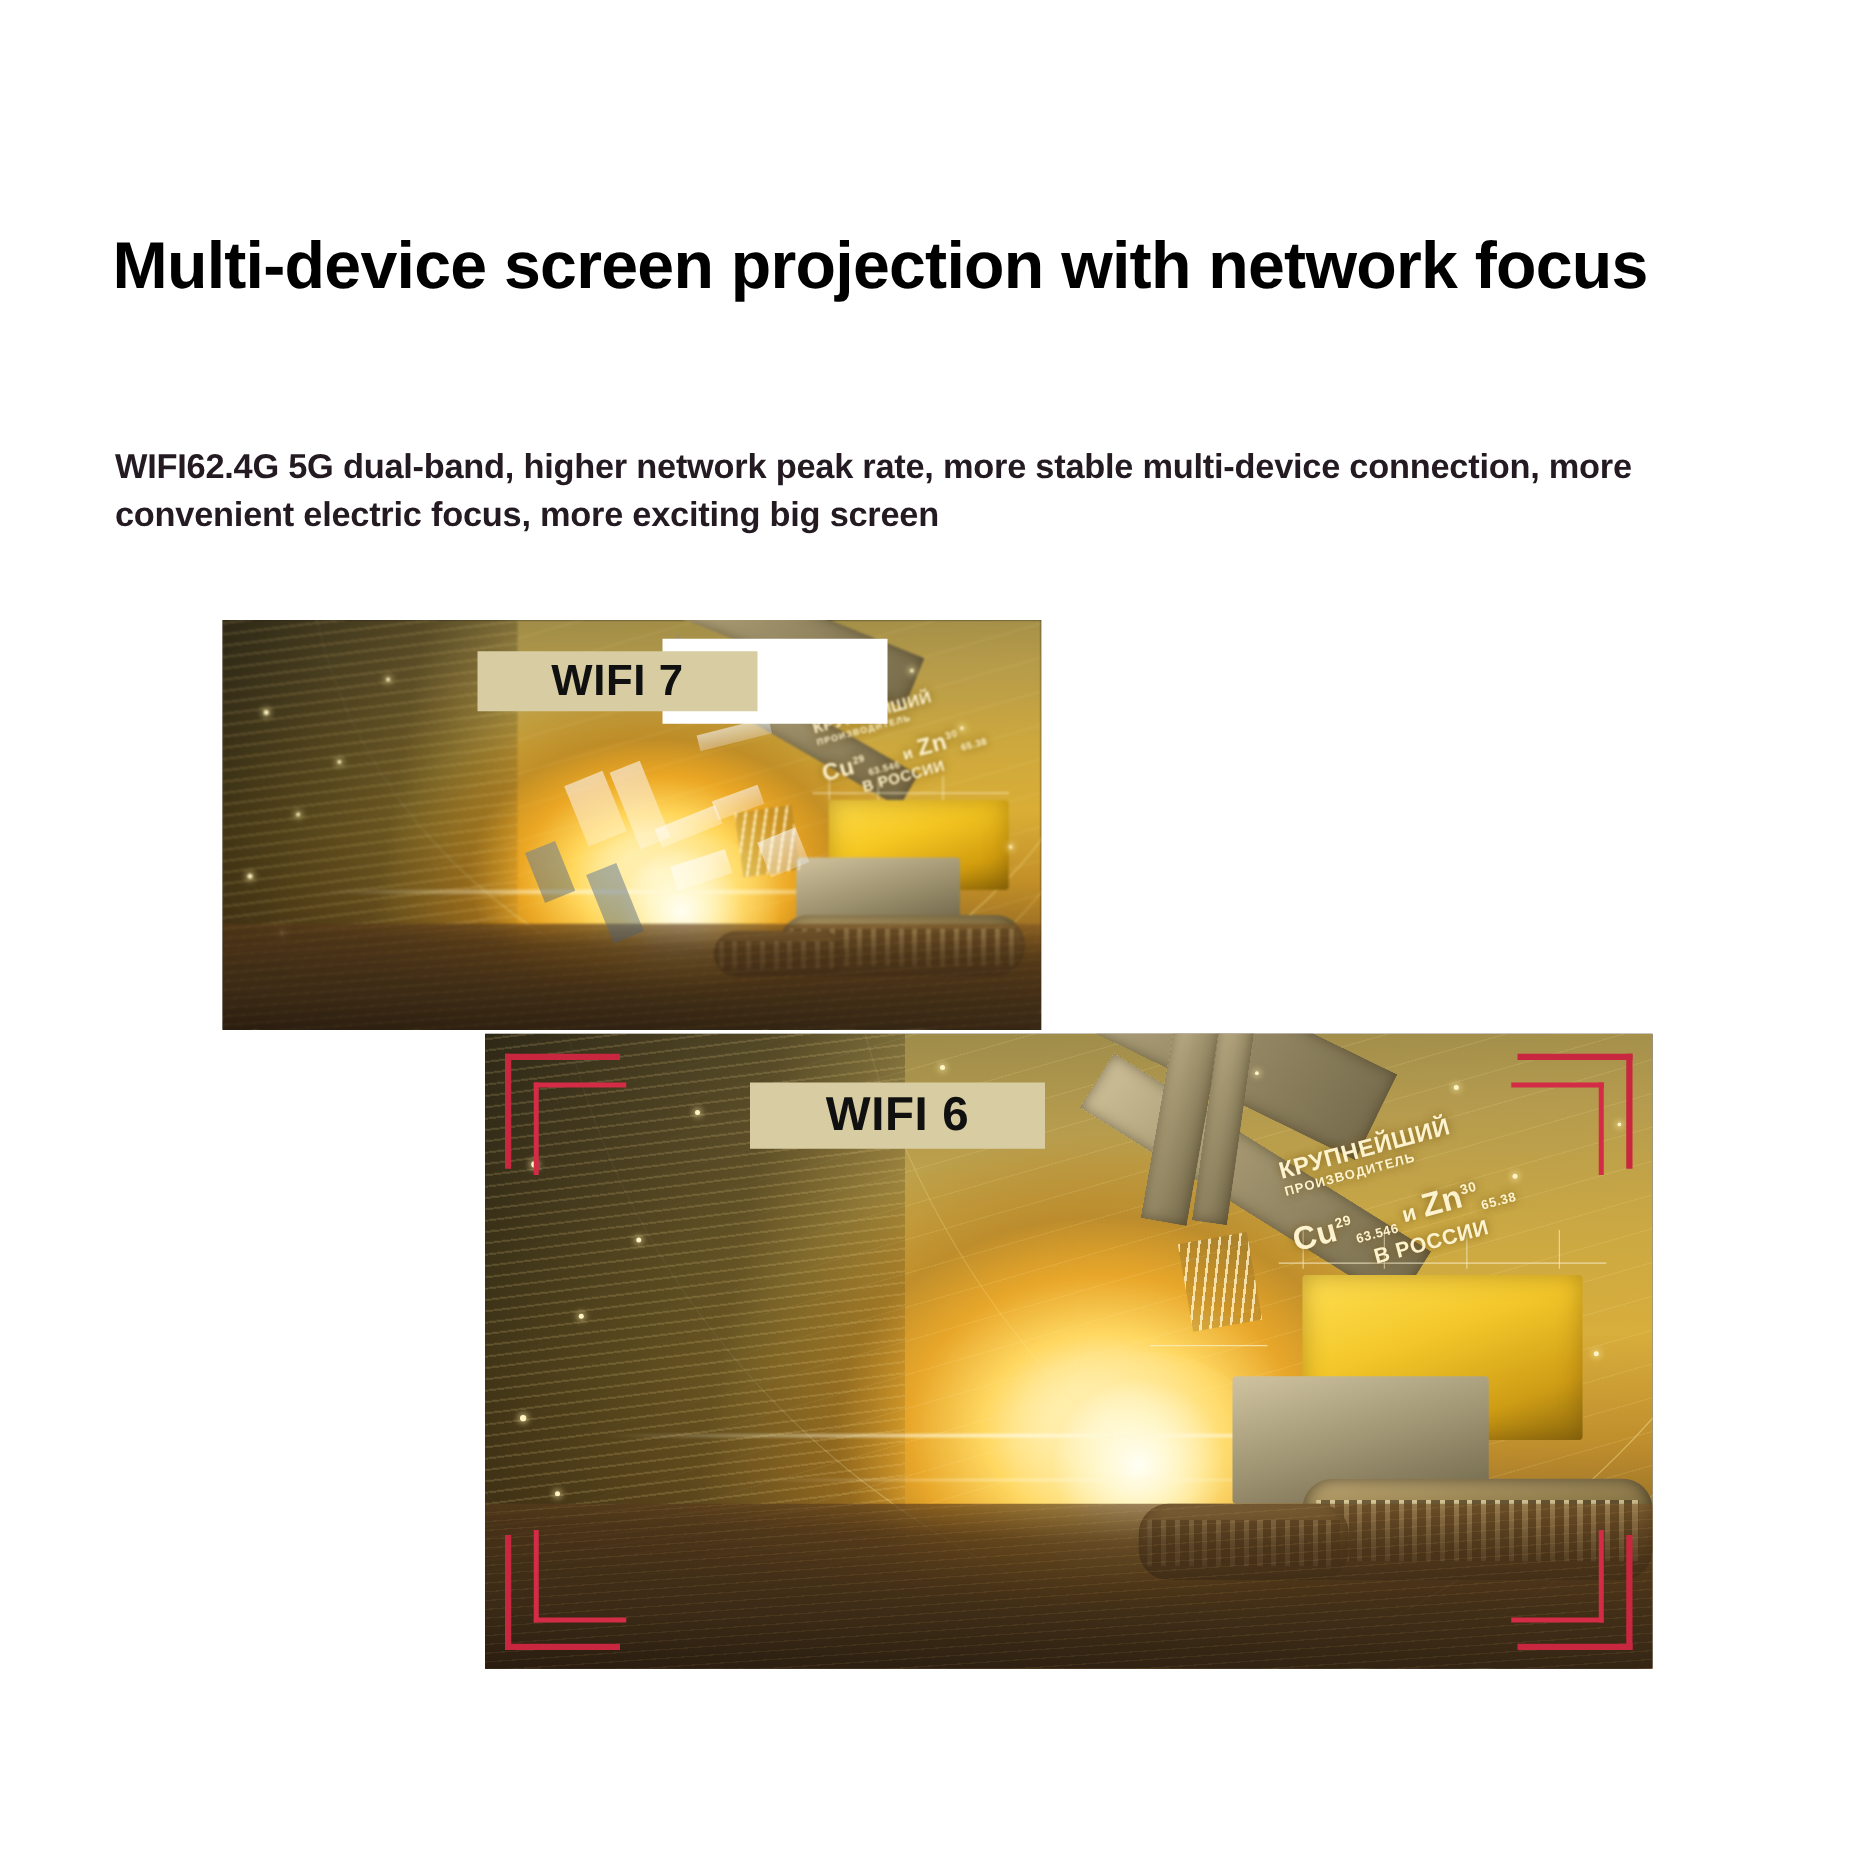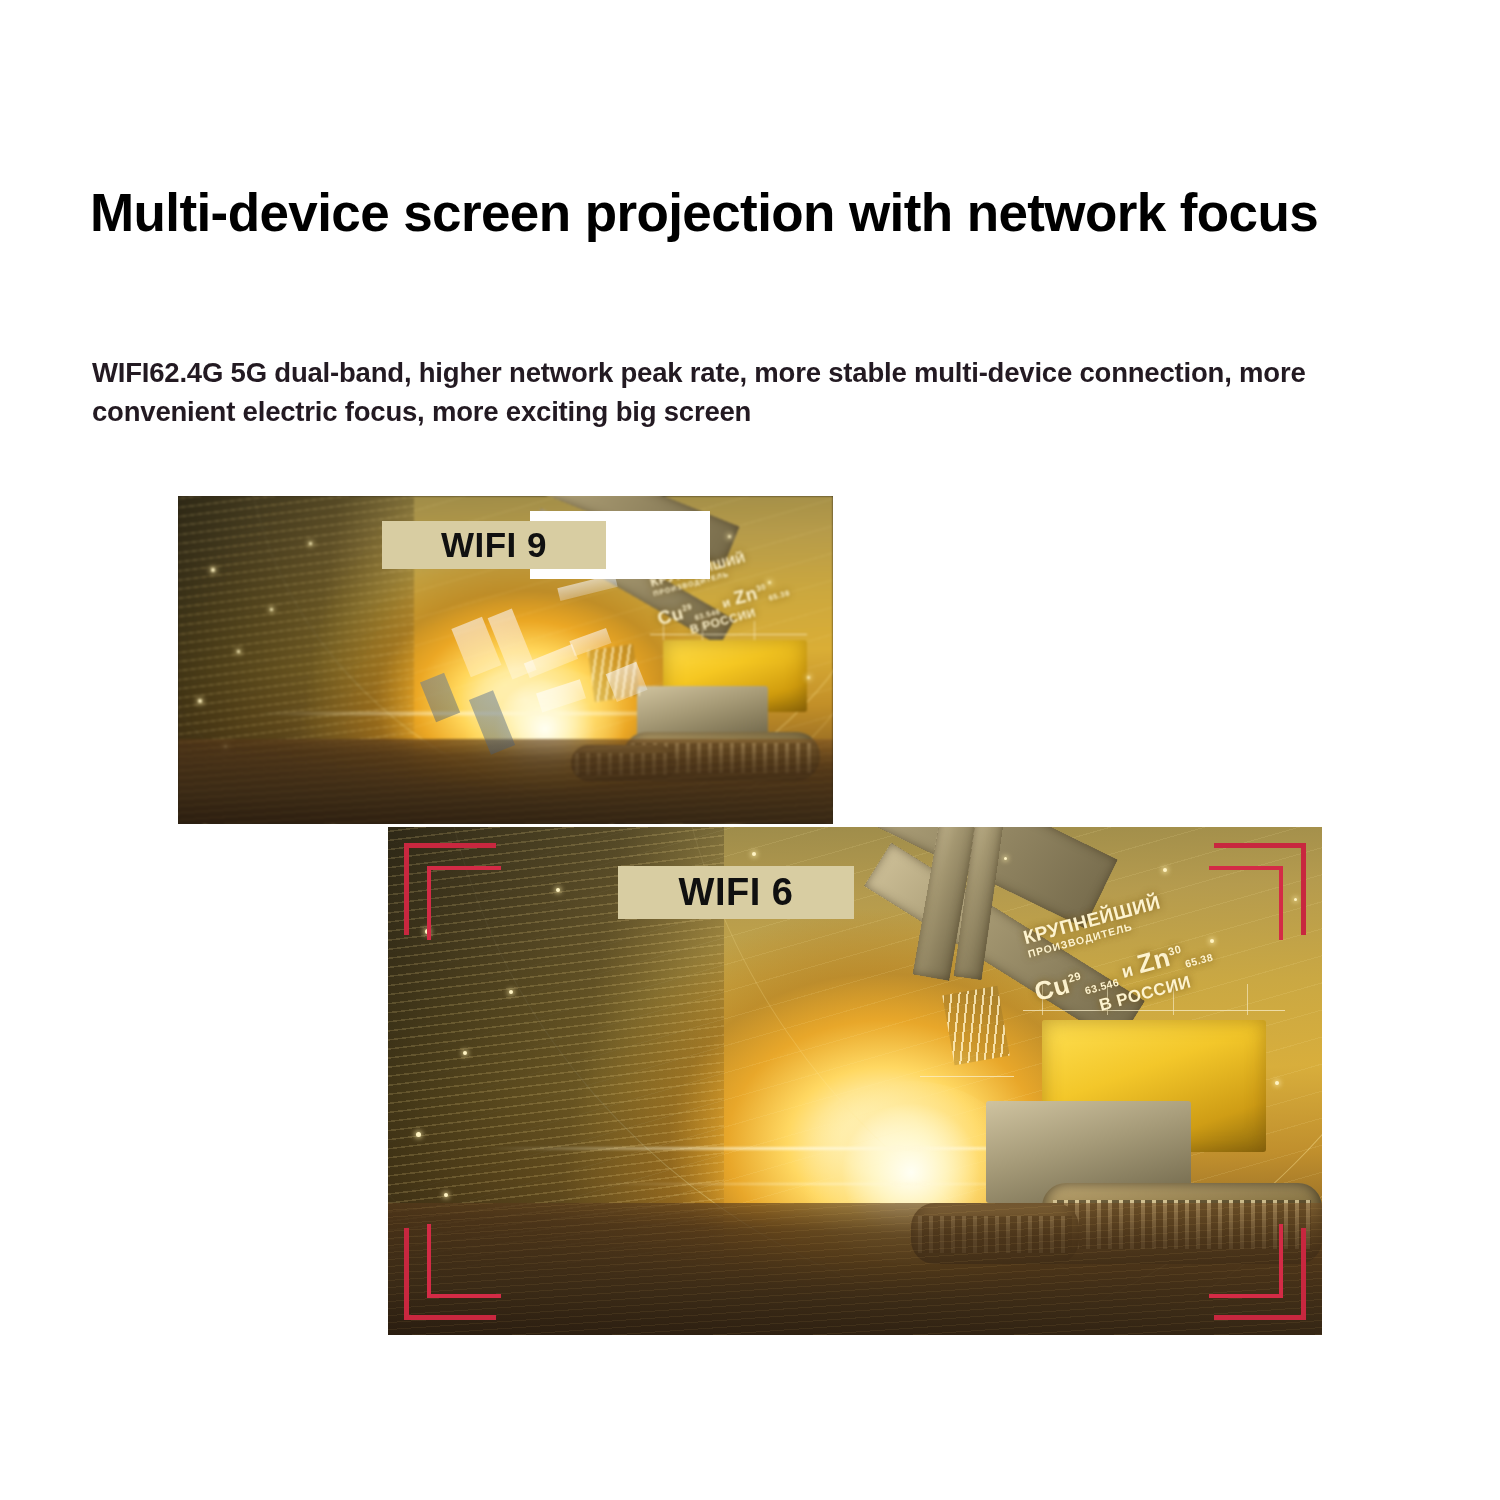--- a/index.html
+++ b/index.html
@@ -260,21 +260,21 @@
     font-size: 35px;
     z-index: 6;
   }
   
   .label-dropout {
     position: absolute;
     background: #ffffff;
     z-index: 5;
   }
   #label-wifi6 {
-    left: 618px; top: 866px;
+    left: 600px; top: 866px;
     width: 236px; height: 53px;
     font-size: 38px;
     z-index: 6;
   }
 
   
   .bracket { position: absolute; z-index: 7; }
   .bracket i {
     position: absolute;
     display: block;
@@ -373,21 +373,21 @@
     <div class="glitch" style="left:60%;top:42%;width:6%;height:5%;transform:rotate(-20deg);"></div>
     <div class="glitch" style="left:55%;top:58%;width:7%;height:6%;transform:rotate(-18deg);"></div>
     <div class="glitch" style="left:66%;top:52%;width:5%;height:9%;transform:rotate(-22deg);"></div>
     <div class="glitch dark" style="left:38%;top:55%;width:4%;height:13%;transform:rotate(-22deg);"></div>
     <div class="glitch" style="left:58%;top:26%;width:9%;height:4%;transform:rotate(-14deg);"></div>
   </div>
 </div>
 
 <div class="label-dropout" style="left:530px;top:511px;width:180px;height:68px;"></div>
 
-<div class="wifi-label" id="label-wifi5">WIFI 9</div>
+<div class="wifi-label" id="label-wifi5">WIFI 7</div>
 
 <div class="photo" id="photo-wifi6">
 
   <div class="scene">
     <div class="sky"></div>
     <div class="filaments"></div>
 
     <div class="arcs">
       <div class="arc" style="left:-45%;top:-130%;width:160%;height:240%;"></div>
       <div class="arc" style="left:5%;top:-160%;width:150%;height:260%;"></div>

